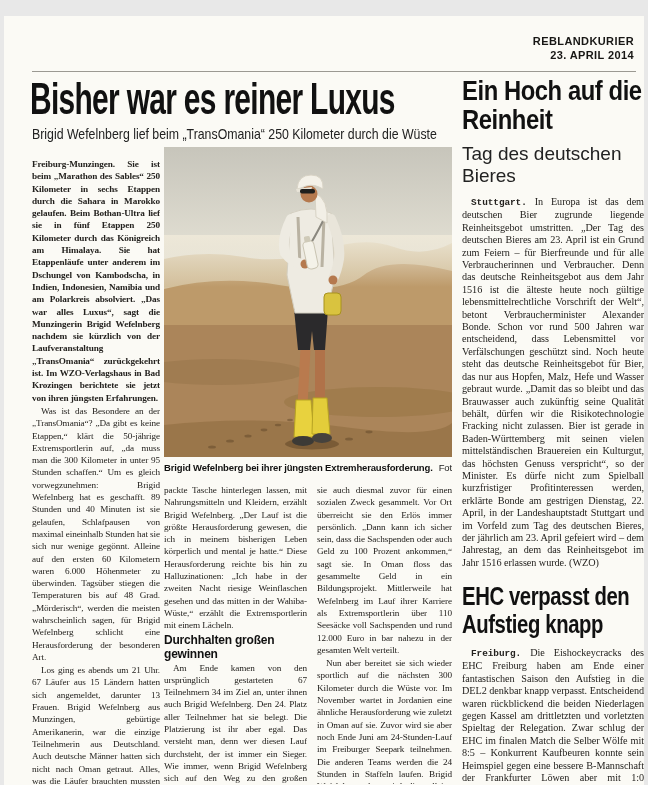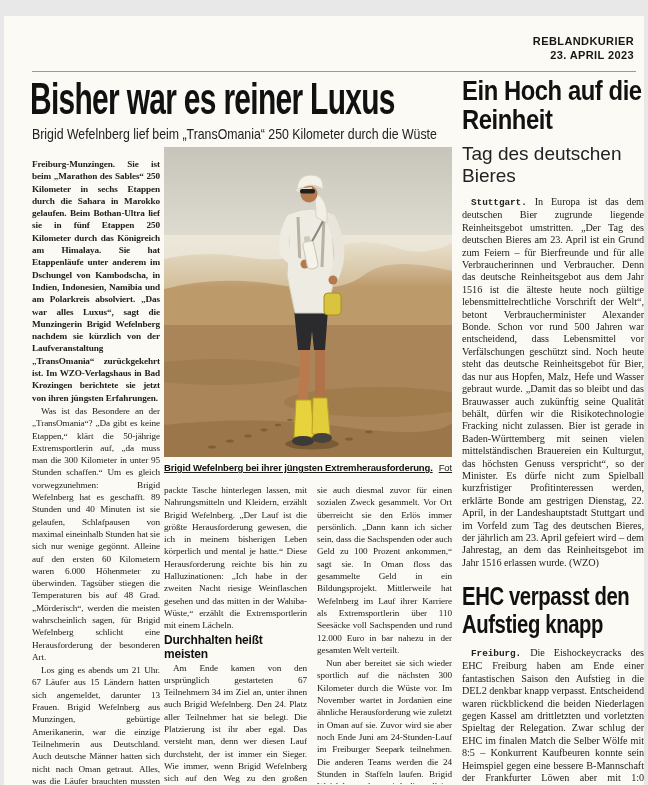--- a/index.html
+++ b/index.html
@@ -34,21 +34,21 @@
   .crosshead{font-family:"Liberation Sans", sans-serif; font-weight:bold;
     font-size:12px; line-height:14px; margin:8px 0 5px 0; text-align:left; text-indent:0;
     letter-spacing:-.2px; color:#111;}
   .byline{position:absolute; left:313px; top:770px; width:135px; text-align:right;
     font-family:"Liberation Sans", sans-serif; font-weight:bold; font-size:9.5px; color:#111;
     background:#5eead4;}
   
   .photo{position:absolute; left:160px; top:131px; width:288px; height:310px; overflow:hidden;}
   .caption-row{position:absolute; left:160px; top:446px; width:288px;
     display:flex; justify-content:space-between; align-items:baseline; white-space:nowrap; overflow:hidden;
-    font-family:"Liberation Sans", sans-serif; font-size:9.5px; letter-spacing:-.15px;text-decoration:underline;}
+    font-family:"Liberation Sans", sans-serif; font-size:9.5px; letter-spacing:-.15px;}
   .caption-row .cap{font-weight:bold; color:#111;}
   .caption-row .credit{font-weight:normal; color:#222; margin-left:6px;}
   
   .right-article{position:absolute; left:458px; width:182px;}
   .beer{top:60px;}
   .ehc{top:566px;}
   .r-headline{font-family:"Liberation Sans", sans-serif; font-weight:bold;
     font-size:28px; line-height:29px; letter-spacing:-.5px; color:#111;
     width:214px; transform:scaleX(.85); transform-origin:left top;}
   .r-headline.ehc-h{font-size:26px; line-height:28px; width:234px; transform:scaleX(.78);}
@@ -58,21 +58,21 @@
     letter-spacing:-.05px; margin-top:9px; text-indent:9px;}
   .dateline{font-weight:bold; font-family:Liberation Mono, monospace; font-size:9.4px;}
 </style>
 </head>
 <body>
 
 <div class="page">
 
   <div class="masthead">
     <div>REBLANDKURIER</div>
-    <div>23. APRIL 2023</div>
+    <div>23. APRIL 2014</div>
   </div>
   <div class="header-rule"></div>
 
   <div class="headline">Bisher war es reiner Luxus</div>
   <div class="subheadline">Brigid Wefelnberg lief beim „TransOmania“ 250 Kilometer durch die Wüste</div>
 
   <div class="col1 bodytext">
     <p class="lead">Freiburg-Munzingen. Sie ist beim „Marathon des Sables“ 250 Kilometer in sechs Etappen durch die Sahara in Marokko gelaufen. Beim Bothan-Ultra lief sie in fünf Etappen 250 Kilometer durch das Königreich am Himalaya. Sie hat Etappenläufe unter anderem im Dschungel von Kambodscha, in Indien, Indonesien, Namibia und am Polarkreis absolviert. „Das war alles Luxus“, sagt die Munzingerin Brigid Wefelnberg nachdem sie kürzlich von der Laufveranstaltung „TransOmania“ zurückgekehrt ist. Im WZO-Verlagshaus in Bad Krozingen berichtete sie jetzt von ihren jüngsten Erfahrungen.</p>
     <p class="indent">Was ist das Besondere an der „TransOmania“? „Da gibt es keine Etappen,“ klärt die 50-jährige Extremsportlerin auf, „da muss man die 300 Kilometer in unter 95 Stunden schaffen.“ Um es gleich vorwegzunehmen: Brigid Wefelnberg hat es geschafft. 89 Stunden und 40 Minuten ist sie gelaufen, Schlafpausen von maximal eineinhalb Stunden hat sie sich nur wenige gegönnt. Alleine auf den ersten 60 Kilometern waren 6.000 Höhenmeter zu überwinden. Tagsüber stiegen die Temperaturen bis auf 48 Grad. „Mörderisch“, werden die meisten wahrscheinlich sagen, für Brigid Wefelnberg schlicht eine Herausforderung der besonderen Art.</p>
     <p class="indent">Los ging es abends um 21 Uhr. 67 Läufer aus 15 Ländern hatten sich angemeldet, darunter 13 Frauen. Brigid Wefelnberg aus Munzingen, gebürtige Amerikanerin, war die einzige Teilnehmerin aus Deutschland. Auch deutsche Männer hatten sich nicht nach Oman getraut. Alles, was die Läufer brauchten mussten sie bei sich tragen: Essen, Trinken, Ersatzkleidung, technische Ausrüstung. An den zwölf Checkpunkten, die zu passieren waren, konnte man nur Wasser „nachtanken“. Bei Kilometer 154 konnte sich jeder Teilnehmer eine selbst ge-</p>
@@ -153,21 +153,21 @@
       </g>
     </svg>
   </div>
   <div class="caption-row">
     <span class="cap">Brigid Wefelnberg bei ihrer jüngsten Extremherausforderung.</span>
     <span class="credit">Foto: RK</span>
   </div>
 
   <div class="col2 bodytext">
     <p>packte Tasche hinterlegen lassen, mit Nahrungsmitteln und Kleidern, erzählt Brigid Wefelnberg. „Der Lauf ist die größte Herausforderung gewesen, die ich in meinem bisherigen Leben körperlich und mental je hatte.“ Diese Herausforderung reichte bis hin zu Halluzinationen: „Ich habe in der zweiten Nacht riesige Weinflaschen gesehen und das mitten in der Wahiba-Wüste,“ erzählt die Extremsportlerin mit einem Lächeln.</p>
-    <p class="crosshead">Durchhalten heißt meisten</p>
+    <p class="crosshead">Durchhalten großen gewinnen</p>
     <p class="indent">Am Ende kamen von den ursprünglich gestarteten 67 Teilnehmern 34 im Ziel an, unter ihnen auch Brigid Wefelnberg. Den 24. Platz aller Teilnehmer hat sie belegt. Die Platzierung ist ihr aber egal. Das versteht man, denn wer diesen Lauf durchsteht, der ist immer ein Sieger. Wie immer, wenn Brigid Wefelnberg sich auf den Weg zu den großen Laufherausforderungen dieser Welt macht, hatte</p>
   </div>
 
   <div class="col3 bodytext">
     <p>sie auch diesmal zuvor für einen sozialen Zweck gesammelt. Vor Ort überreicht sie den Erlös immer persönlich. „Dann kann ich sicher sein, dass die Sachspenden oder auch Geld zu 100 Prozent ankommen,“ sagt sie. In Oman floss das gesammelte Geld in ein Bildungsprojekt. Mittlerweile hat Wefelnberg im Lauf ihrer Karriere als Extremsportlerin über 110 Seesäcke voll Sachspenden und rund 12.000 Euro in bar nahezu in der gesamten Welt verteilt.</p>
     <p class="indent">Nun aber bereitet sie sich wieder sportlich auf die nächsten 300 Kilometer durch die Wüste vor. Im November wartet in Jordanien eine ähnliche Herausforderung wie zuletzt in Oman auf sie. Zuvor wird sie aber noch Ende Juni am 24-Stunden-Lauf im Freiburger Seepark teilnehmen. Die anderen Teams werden die 24 Stunden in Staffeln laufen. Brigid Wefelnberg aber wird dies alleine tun...</p>
   </div>
   <div class="byline">Volker Münzing</div>
 
   <div class="right-article beer" style="position:absolute; top:60px;">

